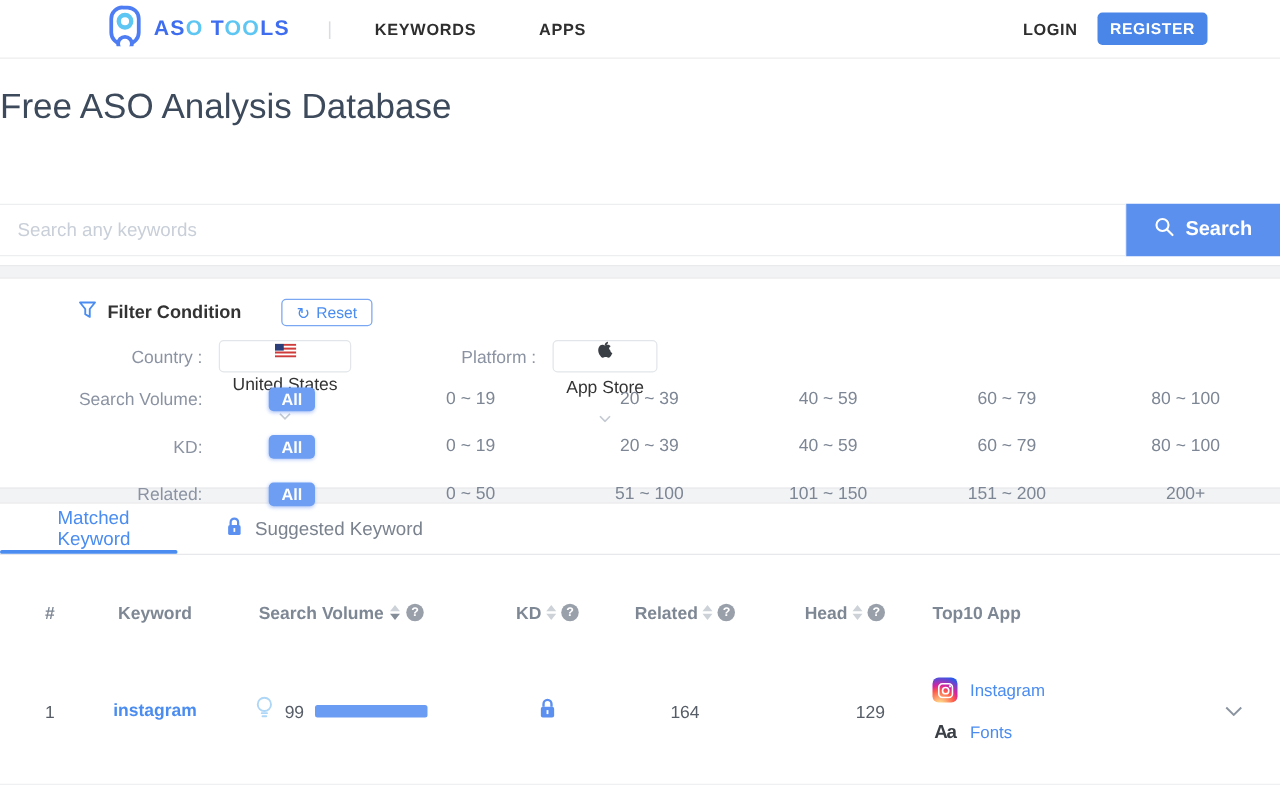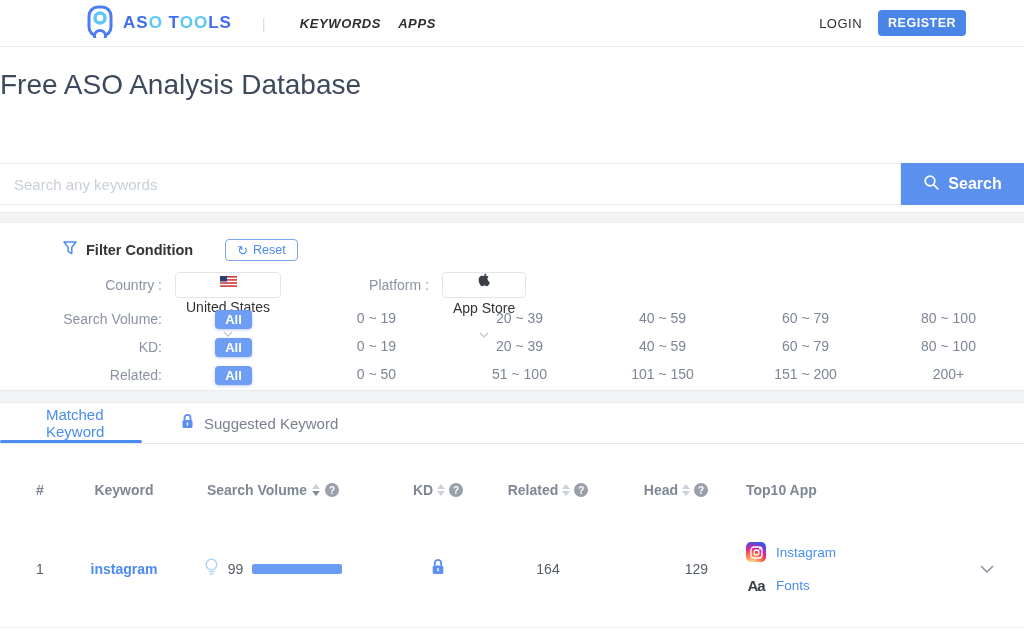--- a/index.html
+++ b/index.html
@@ -7,24 +7,24 @@
     font-family:"Liberation Sans", sans-serif; color:#333; }
 
   
   .navbar { height:47px; display:flex; align-items:center; padding:0 58px 0 86px;
     border-bottom:1px solid #ededed; background:#fff; }
   .logo { display:flex; align-items:center; gap:9px; }
   .brand { font-size:17px; font-weight:bold; letter-spacing:1px; white-space:pre; }
   .brand .dark { color:#3f6df0; }
   .brand .light { color:#5ec6f2; }
   .nav-divider { color:#d9dde2; margin:0 34px 0 30px; font-size:15px; }
-  .nav-links { display:flex; gap:17px;font-style:italic; }
+  .nav-links { display:flex; gap:50px; }
   .nav-link { font-size:13px; font-weight:bold; color:#2e2e2e; letter-spacing:.6px; cursor:pointer; }
   .nav-right { margin-left:auto; display:flex; align-items:center; gap:16px; }
-  .login { font-size:13px; font-weight:normal; color:#2e2e2e; letter-spacing:.5px; cursor:pointer; }
+  .login { font-size:13px; font-weight:bold; color:#2e2e2e; letter-spacing:.5px; cursor:pointer; }
   .register { font-size:12.5px; font-weight:bold; color:#fff; background:#4a86e8;
     border:none; border-radius:4px; padding:6px 10px; letter-spacing:.5px; cursor:pointer; }
 
   
   .hero { height:116px; text-align:left; padding-top:22px; }
   .hero-title { font-size:28px; font-weight:500; color:#3d4a5c; }
   .hero-subtitle { font-size:17px; font-weight:500; color:#3d4a5c; margin-top:10px; }
 
   
   .search-row { height:42px; display:flex; }
@@ -48,21 +48,21 @@
     font-family:"Liberation Sans",sans-serif; }
   .reset-icon { font-size:13px; line-height:1; }
   .selects-row { display:flex; align-items:center; margin-top:9px; height:27px; }
   .flabel { width:100px; text-align:right; font-size:14px; color:#8b93a2; }
   .dropdown { display:flex; align-items:center; gap:8px; border:1px solid #e2e6ea; border-radius:4px;
     height:26px; padding:0 10px; margin-left:13px; cursor:pointer; background:#fff;flex-direction:column; }
   .dropdown .val { font-size:14px; color:#333; }
   .platform-group { display:flex; align-items:center; margin-left:88px; }
 
   .opt-row { display:flex; align-items:center; height:22px; margin-top:10px; }
-  .opt-row + .opt-row { margin-top:6px; }
+  .opt-row + .opt-row { margin-top:16px; }
   .opt-cells { display:flex; }
   .opt-cell { width:143px; text-align:center; font-size:14px; color:#7d8694; cursor:pointer; }
   .all-pill { display:inline-block; background:#6d9ef3; color:#fff; font-size:13px; font-weight:bold;
     border-radius:4px; padding:2px 10px; box-shadow:0 1px 3px rgba(80,130,240,.4); cursor:pointer; }
 
   
   .tabbar { height:41px; display:flex; align-items:center; border-bottom:1px solid #e6e8eb; background:#fff; }
   .tab1 { width:142px; position:relative; height:100%; display:flex; align-items:center; cursor:pointer;padding-left:32px; }
   .tab1-label { padding-left:14px; font-size:15px; color:#4a8cf0; }
   .tab-underline { position:absolute; left:0; bottom:0; width:142px; height:3px; background:#4a8cf0; border-radius:2px; }

